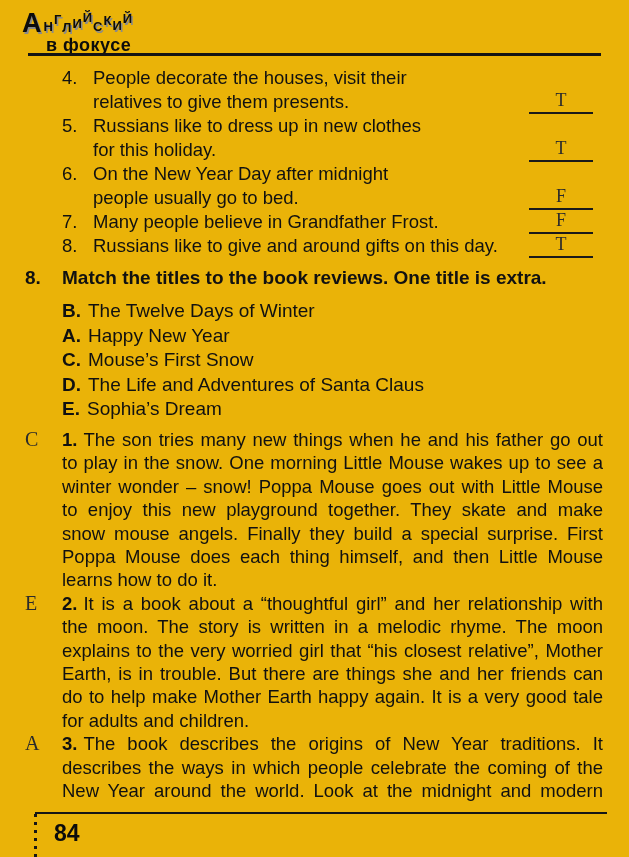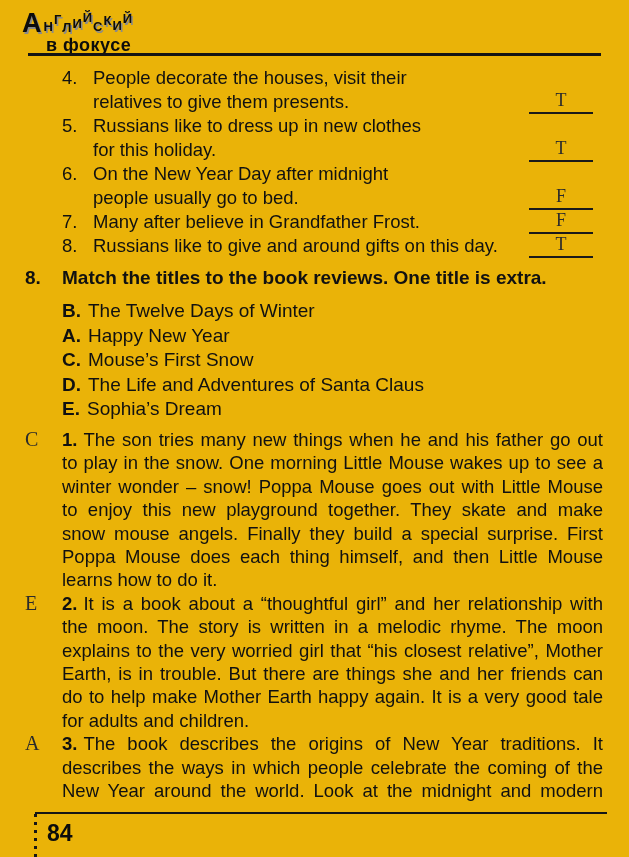--- a/index.html
+++ b/index.html
@@ -111,21 +111,21 @@
     background: #161616;
   }
   .footer-dots {
     position: absolute;
     top: 814px; bottom: 0; left: 34px;
     width: 3px;
     background-image: repeating-linear-gradient(to bottom, #161616 0 3px, transparent 3px 8px);
   }
   .page-number {
     position: absolute;
-    top: 820px; left: 47px;
+    top: 820px; left: 54px;
     font-size: 23px;
     font-weight: bold;
     color: #0c0c0c;
   }
 </style>
 </head>
 <body>
 
 <div class="page">
 
@@ -166,21 +166,21 @@
         <div>people usually go to bed.</div>
       </div>
       <div class="tf-answer">
         <span class="tf-letter">F</span>
       </div>
     </div>
 
     <div class="tf-row">
       <div class="tf-num">7.</div>
       <div class="tf-text">
-        <div>Many after believe in Grandfather Frost.</div>
+        <div>Many people believe in Grandfather Frost.</div>
       </div>
       <div class="tf-answer">
         <span class="tf-letter">F</span>
       </div>
     </div>
 
     <div class="tf-row">
       <div class="tf-num">8.</div>
       <div class="tf-text">
         <div>Russians like to give and around gifts on this day.</div>

